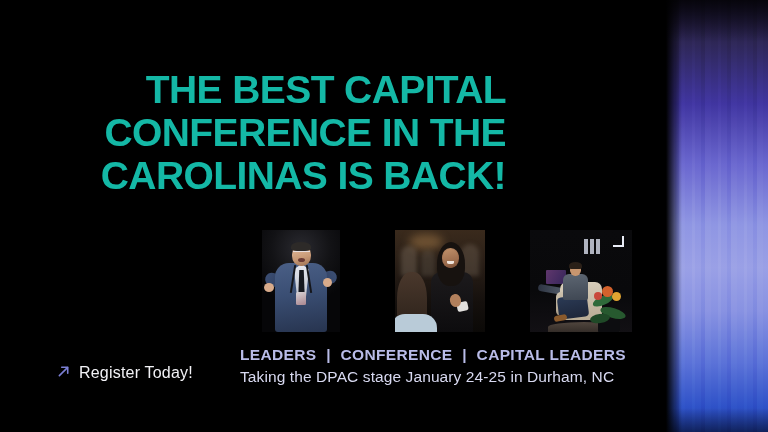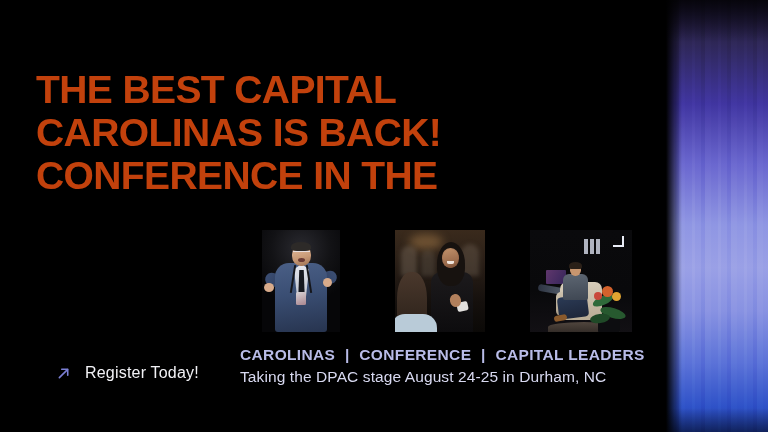--- a/index.html
+++ b/index.html
@@ -80,26 +80,27 @@
     height: 24px;
     background: linear-gradient(to top, rgba(0,0,0,0.45), rgba(0,0,0,0));
   }
 
   
   .headline {
     position: absolute;
     left: 36px;
     top: 68px;
     width: 470px;
-    color: #c2410c;
+    color: #14b8a6;
     font-size: 39px;
     line-height: 43px;
     font-weight: bold;
     letter-spacing: -0.6px;
     text-transform: uppercase;
+    text-align: right;
   }
   .headline .ln { display: block; white-space: nowrap; }
 
   
   .photo-strip {
     position: absolute;
     left: 262px;
     top: 230px;
     width: 370px;
     height: 102px;
@@ -377,22 +378,22 @@
     letter-spacing: 0.1px;
     white-space: nowrap;
   }
 
   
   .register {
     position: absolute;
     left: 56px;
     top: 364px;
     display: flex;
-    align-items: center;
-    gap: 14px;
+    align-items: flex-start;
+    gap: 8px;
   }
   .register .arrow-icon {
     display: block;
     width: 15px;
     height: 15px;
     flex: 0 0 auto;
   }
   .register .cta-label {
     color: #f2f2f6;
     font-size: 16px;
@@ -408,22 +409,22 @@
 
   <div class="light-wall">
     <div class="striations"></div>
     <div class="feather-left"></div>
     <div class="vignette-top"></div>
     <div class="vignette-bottom"></div>
   </div>
 
   <div class="headline">
     <span class="ln">THE BEST CAPITAL</span>
+    <span class="ln">CONFERENCE IN THE</span>
     <span class="ln">CAROLINAS IS BACK!</span>
-    <span class="ln">CONFERENCE IN THE</span>
   </div>
 
   <div class="photo-strip">
 
     <div class="photo photo-1">
       <div class="scene">
         <div class="p1-bg"></div>
         <div class="p1-arm-l"></div>
         <div class="p1-arm-r"></div>
         <div class="p1-jacket"></div>
@@ -483,28 +484,28 @@
           <div class="p3-bloom-a"></div>
           <div class="p3-bloom-b"></div>
           <div class="p3-bloom-c"></div>
         </div>
       </div>
     </div>
 
   </div>
 
   <div class="audience-line">
-    <span>CAROLINAS</span>
+    <span>LEADERS</span>
     <span class="sep">|</span>
     <span>CONFERENCE</span>
     <span class="sep">|</span>
     <span>CAPITAL LEADERS</span>
   </div>
 
-  <div class="details-line">Taking the DPAC stage August 24-25 in Durham, NC</div>
+  <div class="details-line">Taking the DPAC stage January 24-25 in Durham, NC</div>
 
   <div class="register">
     <svg class="arrow-icon" viewBox="0 0 16 16" aria-hidden="true">
       <path d="M3.6 12.4 L12.2 3.8" stroke="#7b7fd4" stroke-width="1.7" fill="none" stroke-linecap="round"></path>
       <path d="M6.1 3.5 L12.5 3.5 L12.5 9.9" stroke="#7b7fd4" stroke-width="1.7" fill="none" stroke-linecap="round" stroke-linejoin="round"></path>
     </svg>
     <span class="cta-label">Register Today!</span>
   </div>
 
 </div>

